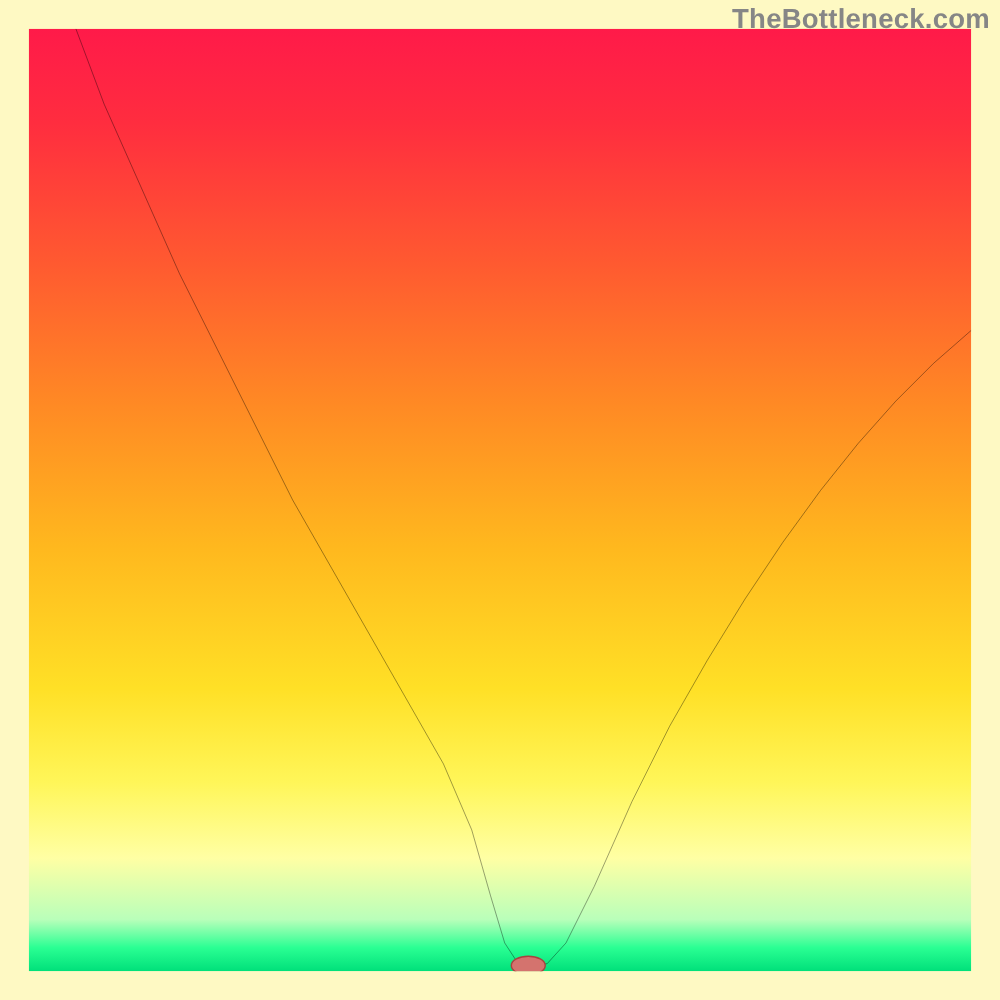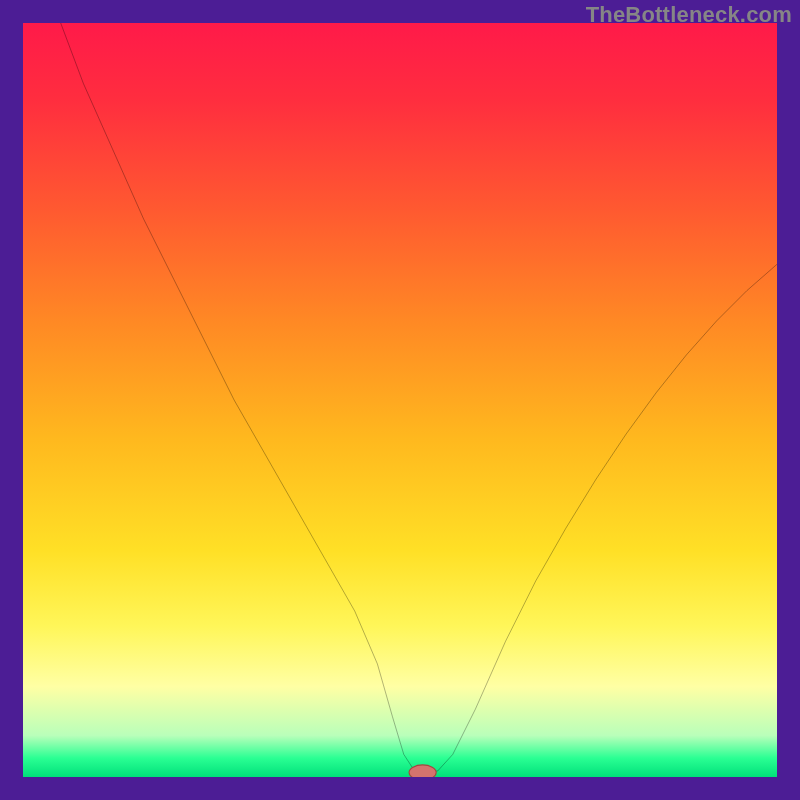--- a/index.html
+++ b/index.html
@@ -8,21 +8,21 @@
     width: 800px;
     height: 800px;
     background: #000;
     font-family: Arial, Helvetica, sans-serif;
     overflow: hidden;
   }
   .frame {
     position: relative;
     width: 800px;
     height: 800px;
-    background: #4c1d95;
+    background: #fef9c3;
   }
   .watermark {
     position: absolute;
     top: 2px;
     right: 8px;
     color: #868686;
     font-size: 22px;
     font-weight: bold;
     letter-spacing: 0.2px;
     user-select: none;

